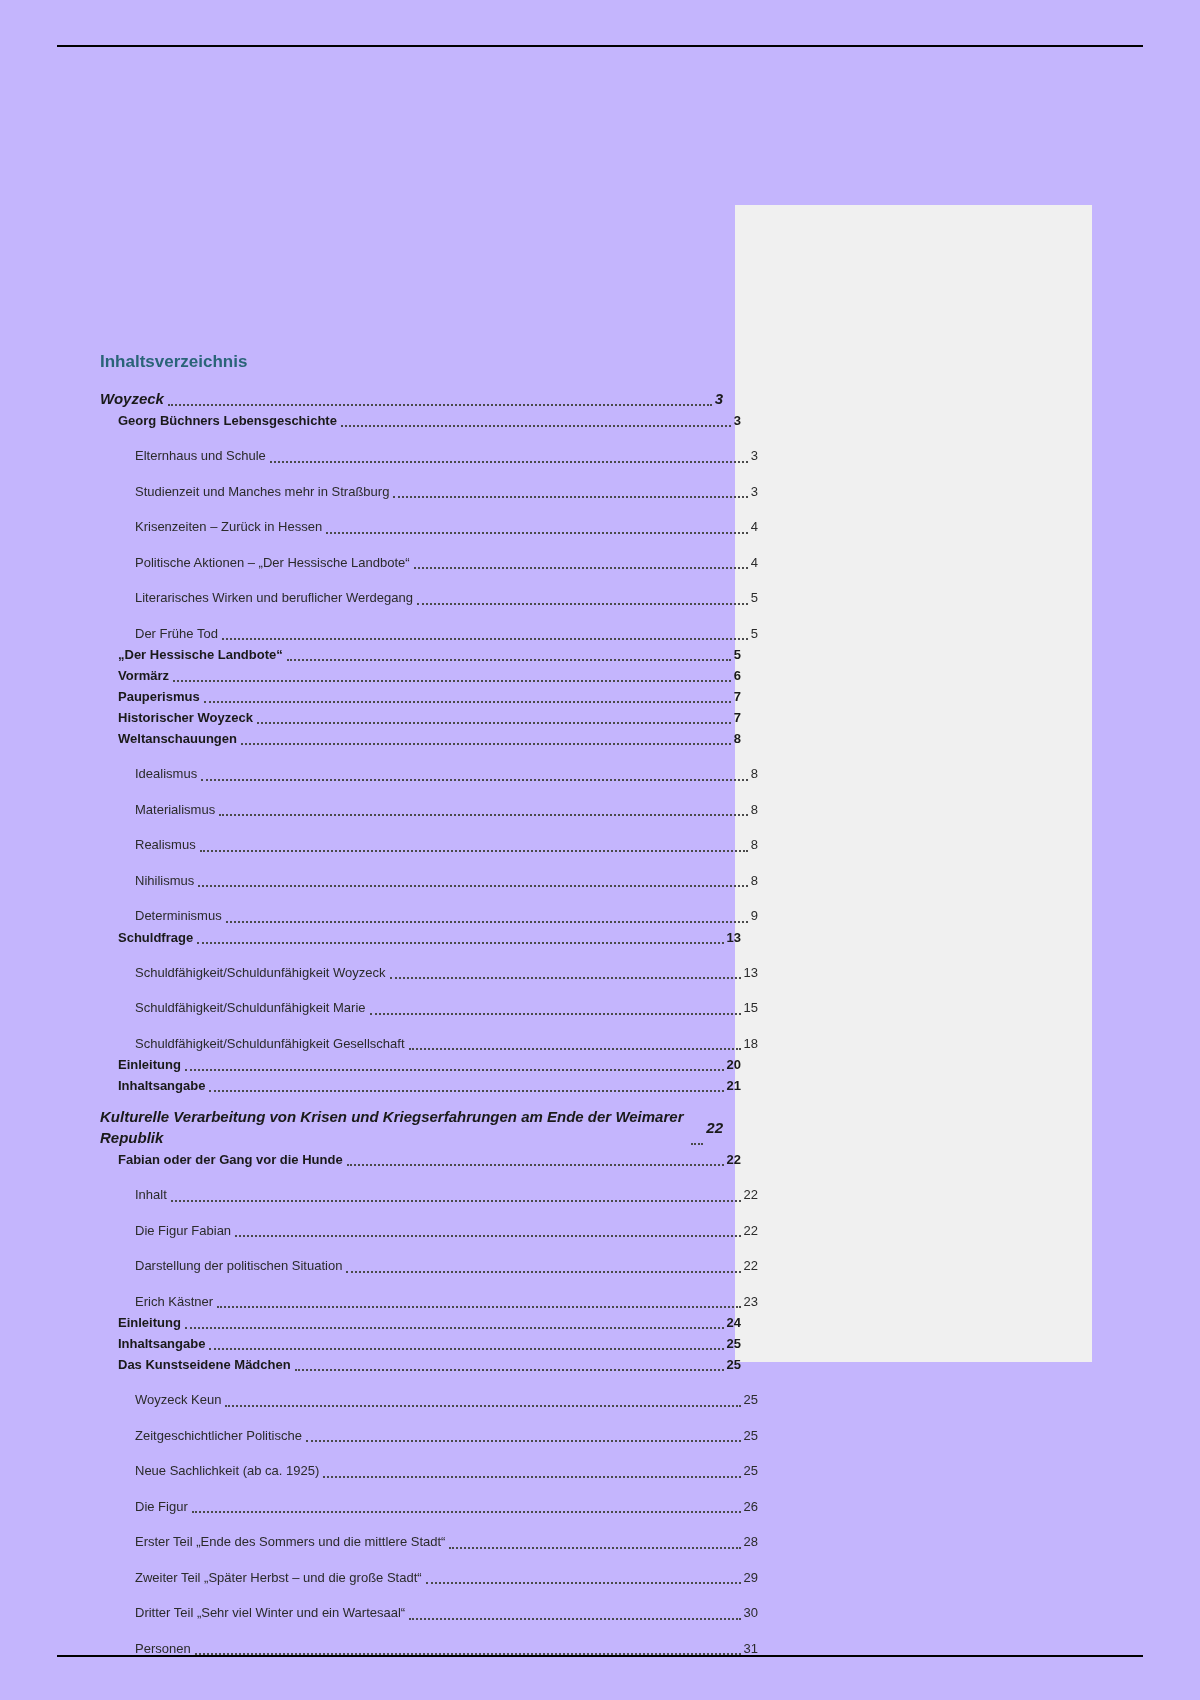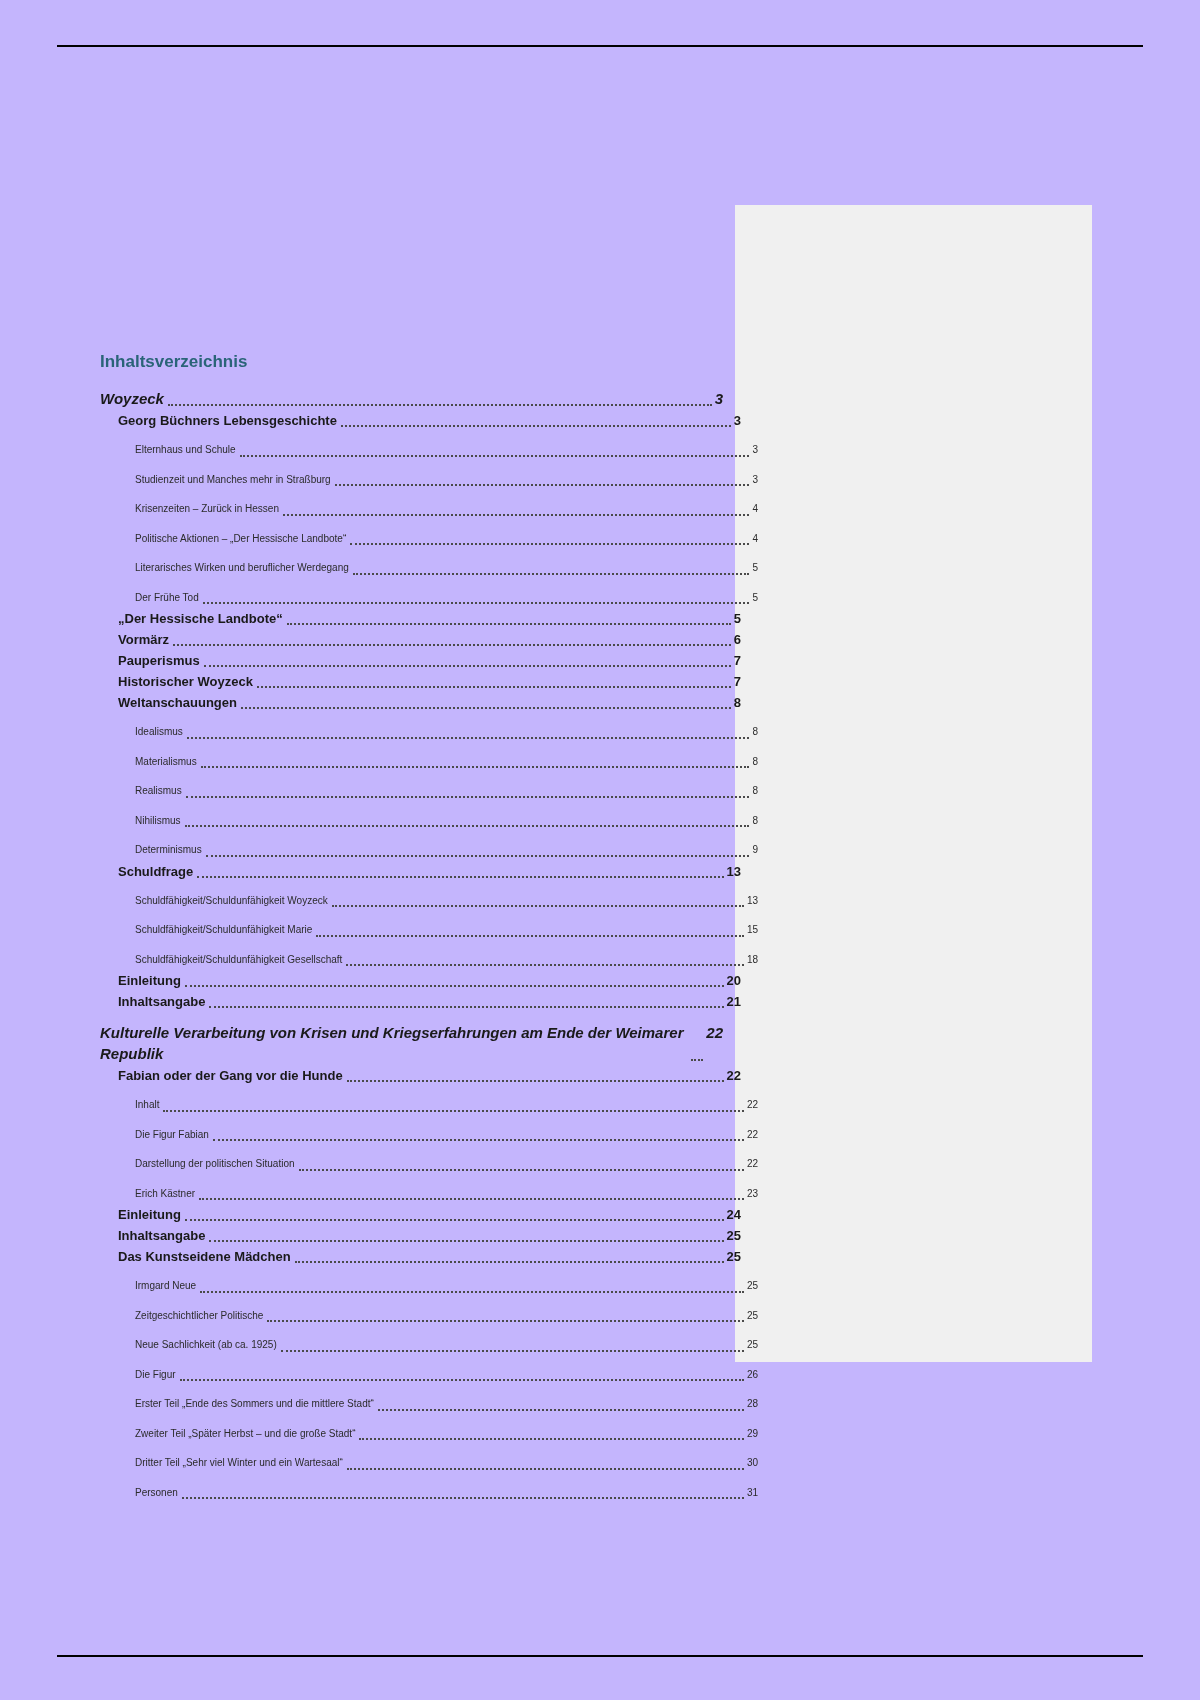--- a/index.html
+++ b/index.html
@@ -40,21 +40,21 @@
     width: 623px;
   }
   .toc-heading {
     margin: 0 0 16px 0;
     font-size: 17px;
     font-weight: bold;
     color: var(--heading-color, #2a6478);
   }
   .toc-row {
     display: flex;
-    align-items: flex-start;
+    align-items: center;
     width: 100%;
   }
   .toc-label {
     white-space: normal;
     flex: 0 1 auto;
   }
   .toc-leader {
     flex: 1 1 12px;
     min-width: 12px;
     border-bottom: 2px dotted #4a4a4a;
@@ -74,23 +74,23 @@
     line-height: 21px;
   }
   .toc-row.lvl2 {
     margin-top: 3px;
     padding-left: 18px;
     font-size: 13px;
     font-weight: bold;
     line-height: 18px;
   }
   .toc-row.lvl3 {
-    margin-top: 11px;
+    margin-top: 17px;
     padding-left: 35px;
-    font-size: 10px;
+    font-size: 13px;
     font-weight: normal;
     line-height: 18.5px;
     color: #2b2b2b;
   }
 </style>
 </head>
 <body>
 
 <div class="canvas">
   <div class="rule top"></div>
@@ -258,21 +258,21 @@
     <span class="toc-label">Inhaltsangabe</span>
     <span class="toc-leader"></span>
     <span class="toc-page">25</span>
   </div>
         <div class="toc-row lvl2">
     <span class="toc-label">Das Kunstseidene Mädchen</span>
     <span class="toc-leader"></span>
     <span class="toc-page">25</span>
   </div>
         <div class="toc-row lvl3">
-    <span class="toc-label">Irmgard Neue</span>
+    <span class="toc-label">Woyzeck Keun</span>
     <span class="toc-leader"></span>
     <span class="toc-page">25</span>
   </div>
         <div class="toc-row lvl3">
     <span class="toc-label">Zeitgeschichtlicher Politische</span>
     <span class="toc-leader"></span>
     <span class="toc-page">25</span>
   </div>
         <div class="toc-row lvl3">
     <span class="toc-label">Neue Sachlichkeit (ab ca. 1925)</span>

